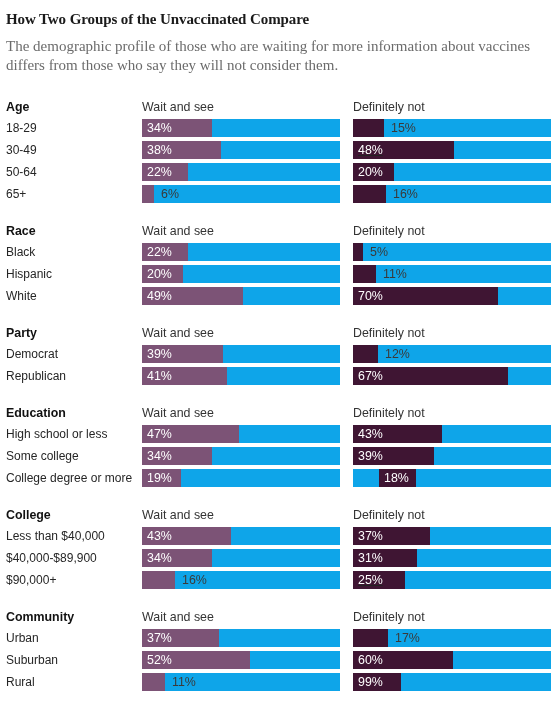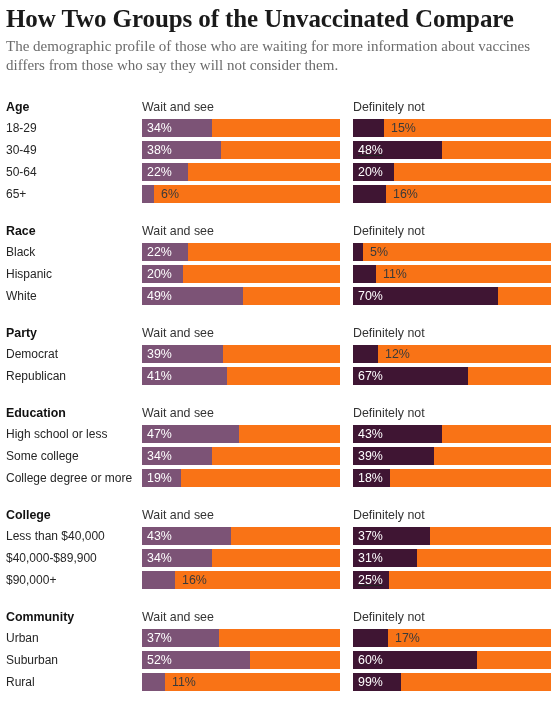--- a/index.html
+++ b/index.html
@@ -18,21 +18,21 @@
   .page {
     width: 555px;
     height: 720px;
     padding: 6px 10px 0 6px;
     position: relative;
   }
   
   .title {
     font-family: "Liberation Serif", serif;
     font-weight: bold;
-    font-size: 25px;
+    font-size: 15px;
     line-height: 22px;
     letter-spacing: -0.1px;
     color: #1a1a1a;
     margin: 2px 0 0 0;
     white-space: nowrap;
   }
   .subtitle {
     font-family: "Liberation Serif", serif;
     font-size: 15px;
     line-height: 19px;
@@ -77,21 +77,21 @@
   .col {
     flex: 0 0 198px;
     width: 198px;
     position: relative;
   }
   .col.second { margin-left: 13px; }
   .track {
     position: relative;
     width: 198px;
     height: 18px;
-    background: #f97316;
+    background: #0ea5e9;
   }
   .bar {
     position: absolute;
     left: 0;
     top: 0;
     height: 18px;
     display: flex;
     align-items: center;
   }
   .bar.wait { background: #7c5376; }
@@ -148,21 +148,21 @@
           <div class="rowlabel">30-49</div>
           <div class="col">
             <div class="track">
               <div class="bar wait" style="width: 79px;">
                 <span class="val-in">38%</span>
               </div>
             </div>
           </div>
           <div class="col second">
             <div class="track">
-              <div class="bar not" style="width: 89px; text-decoration: underline;">
+              <div class="bar not" style="width: 101px; text-decoration: underline;">
                 <span class="val-in">48%</span>
               </div>
             </div>
           </div>
         </div>
         <div class="row">
           <div class="rowlabel">50-64</div>
           <div class="col">
             <div class="track">
               <div class="bar wait" style="width: 46px;">
@@ -276,21 +276,21 @@
           <div class="rowlabel">Republican</div>
           <div class="col">
             <div class="track">
               <div class="bar wait" style="width: 85px;">
                 <span class="val-in">41%</span>
               </div>
             </div>
           </div>
           <div class="col second">
             <div class="track">
-              <div class="bar not" style="width: 115px;">
+              <div class="bar not" style="width: 155px;">
                 <span class="val-in">67%</span>
               </div>
             </div>
           </div>
         </div>
       </div>
       <div class="section">
         <div class="row head-row">
           <div class="rowlabel section-name">Education</div>
           <div class="col colhead">Wait and see</div>
@@ -334,21 +334,21 @@
           <div class="rowlabel">College degree or more</div>
           <div class="col">
             <div class="track">
               <div class="bar wait" style="width: 39px;">
                 <span class="val-in">19%</span>
               </div>
             </div>
           </div>
           <div class="col second">
             <div class="track">
-              <div class="bar not" style="width: 37px;">
+              <div class="bar not" style="width: 37px; margin-left: 26px;">
                 <span class="val-in">18%</span>
               </div>
             </div>
           </div>
         </div>
       </div>
       <div class="section">
         <div class="row head-row">
           <div class="rowlabel section-name">College</div>
           <div class="col colhead">Wait and see</div>
@@ -391,21 +391,21 @@
         <div class="row">
           <div class="rowlabel">$90,000+</div>
           <div class="col">
             <div class="track">
               <div class="bar wait" style="width: 33px;"></div>
               <span class="val-out" style="left: 40px;">16%</span>
             </div>
           </div>
           <div class="col second">
             <div class="track">
-              <div class="bar not" style="width: 36px; text-decoration: underline;">
+              <div class="bar not" style="width: 52px; text-decoration: underline;">
                 <span class="val-in">25%</span>
               </div>
             </div>
           </div>
         </div>
       </div>
       <div class="section">
         <div class="row head-row">
           <div class="rowlabel section-name">Community</div>
           <div class="col colhead">Wait and see</div>
@@ -431,21 +431,21 @@
           <div class="rowlabel">Suburban</div>
           <div class="col">
             <div class="track">
               <div class="bar wait" style="width: 108px;">
                 <span class="val-in">52%</span>
               </div>
             </div>
           </div>
           <div class="col second">
             <div class="track">
-              <div class="bar not" style="width: 124px;">
+              <div class="bar not" style="width: 100px;">
                 <span class="val-in">60%</span>
               </div>
             </div>
           </div>
         </div>
         <div class="row">
           <div class="rowlabel">Rural</div>
           <div class="col">
             <div class="track">
               <div class="bar wait" style="width: 23px;"></div>

